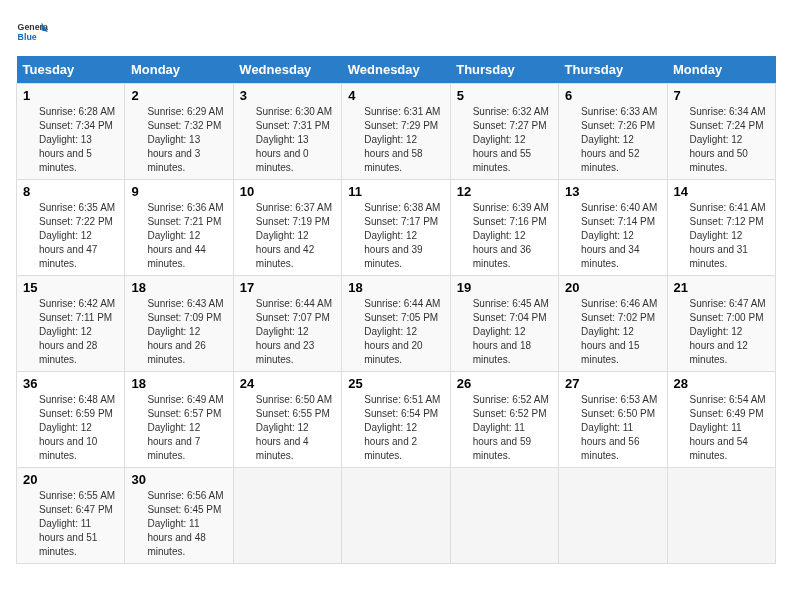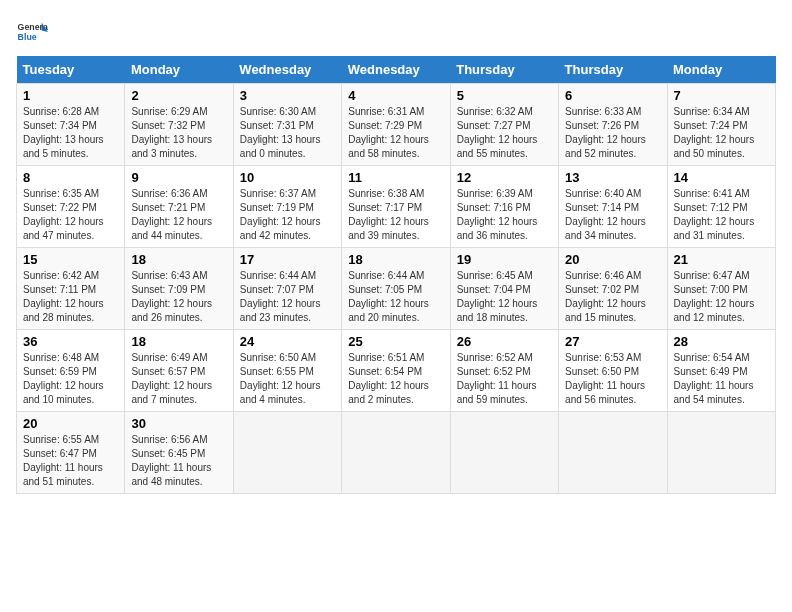--- a/index.html
+++ b/index.html
@@ -67,20 +67,21 @@
     .day-num {
       font-size: 13px;
       font-weight: bold;
       display: block;
       margin-bottom: 2px;
     }
     .day-info {
       font-size: 10px;
       color: #333;
       line-height: 1.4;
+      margin-left: 16px;
     }
   </style>
 </head>
 <body>
 
 <div class="header">
   <div class="logo">
     <svg class="logo-icon" viewBox="0 0 40 40">
       <text x="2" y="18" font-size="11" font-weight="bold" fill="#333">General</text>
       <text x="2" y="30" font-size="11" font-weight="bold" fill="#1a6bb5">Blue</text>

